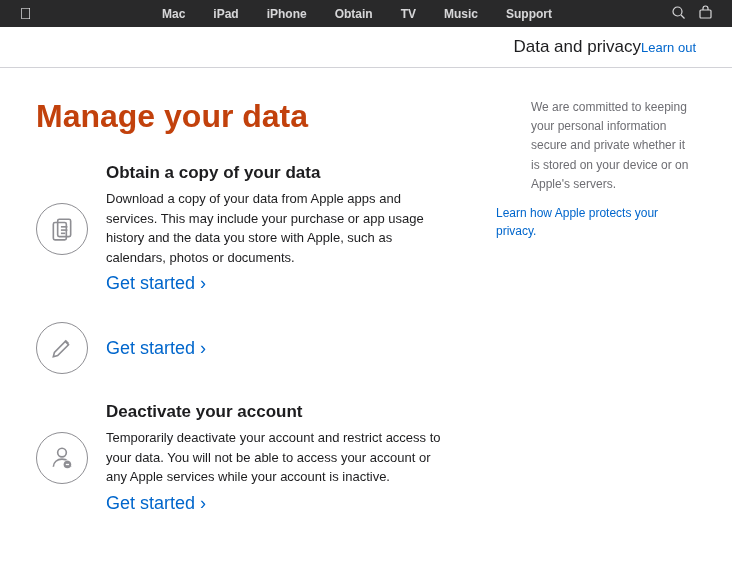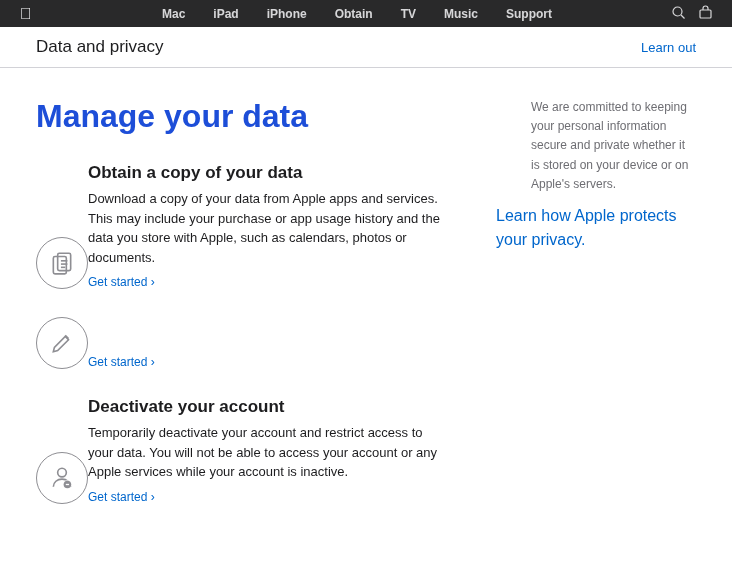--- a/index.html
+++ b/index.html
@@ -45,21 +45,21 @@
       color: #f5f5f7;
       font-size: 14px;
       cursor: pointer;
       opacity: 0.85;
     }
 
     
     .header-bar {
       display: flex;
       align-items: center;
-      justify-content: space-between;
+      justify-content: flex-end;
       padding: 10px 36px;
       border-bottom: 1px solid #d2d2d7;
     }
     .header-title {
       font-size: 17px;
       color: #1d1d1f;
       font-weight: 400;
     }
     .sign-out {
       font-size: 13px;
@@ -82,28 +82,29 @@
       margin-left: 30px;
       padding-left: 20px;
       font-size: 12px;
       color: #6e6e73;
       line-height: 1.5;
     }
 
     .page-heading {
       font-size: 32px;
       font-weight: 600;
-      color: #1d4ed8;
+      color: #c2410c;
       margin-bottom: 28px;
     }
 
     
     .data-item {
       display: flex;
-      align-items: flex-end;
+      align-items: center;
+      gap: 18px;
       margin-bottom: 28px;
     }
     .item-icon {
       width: 52px;
       height: 52px;
       border-radius: 50%;
       border: 1.5px solid #8e8e93;
       display: flex;
       align-items: center;
       justify-content: center;
@@ -118,34 +119,34 @@
       color: #1d1d1f;
       margin-bottom: 6px;
     }
     .item-description {
       font-size: 13px;
       color: #1d1d1f;
       line-height: 1.5;
       margin-bottom: 6px;
     }
     .item-link {
-      font-size: 12px;
+      font-size: 18px;
       color: #06c;
       cursor: pointer;
     }
 
     .right-panel-text {
       font-size: 12px;
       color: #6e6e73;
       line-height: 1.6;
       margin-bottom: 10px;
       margin-left: 35px;
     }
     .right-panel-link {
-      font-size: 16px;
+      font-size: 12px;
       color: #06c;
       cursor: pointer;
     }
 
     
     .icon-svg {
       width: 26px;
       height: 26px;
     }
   </style>

